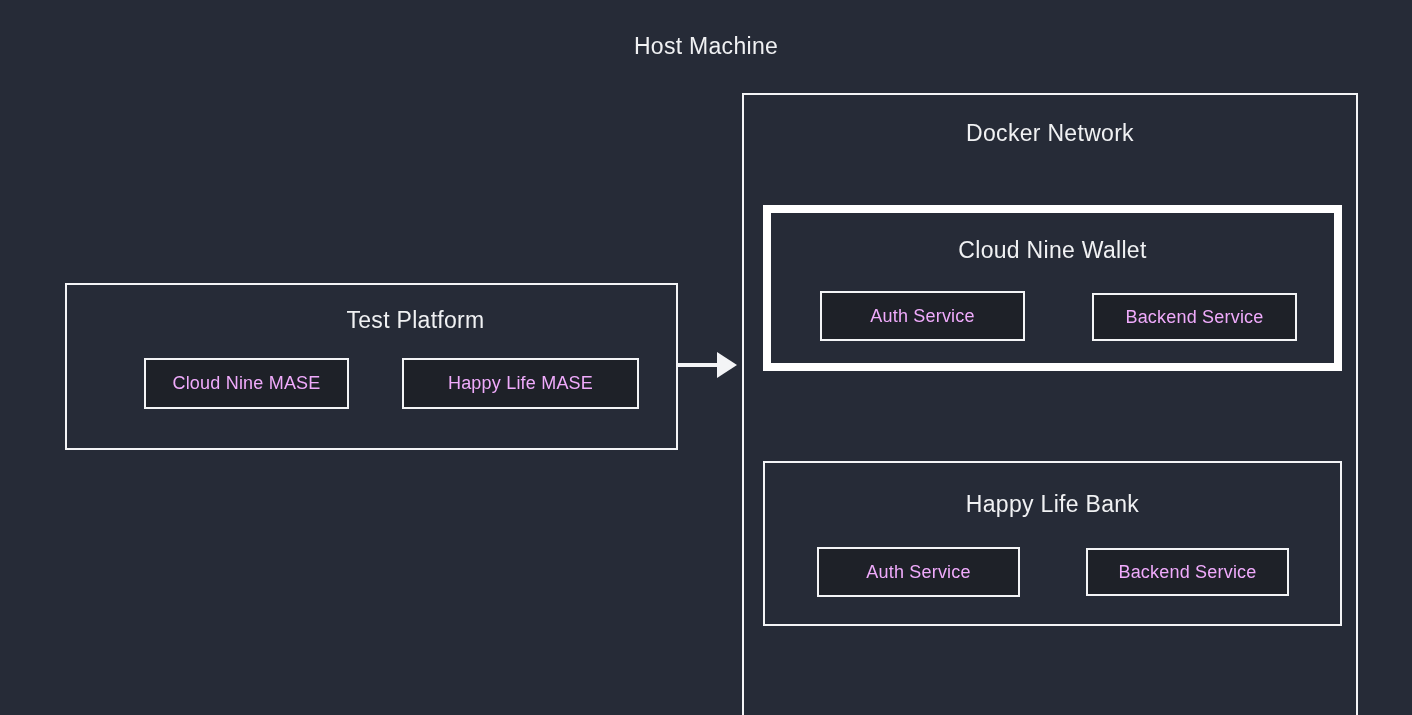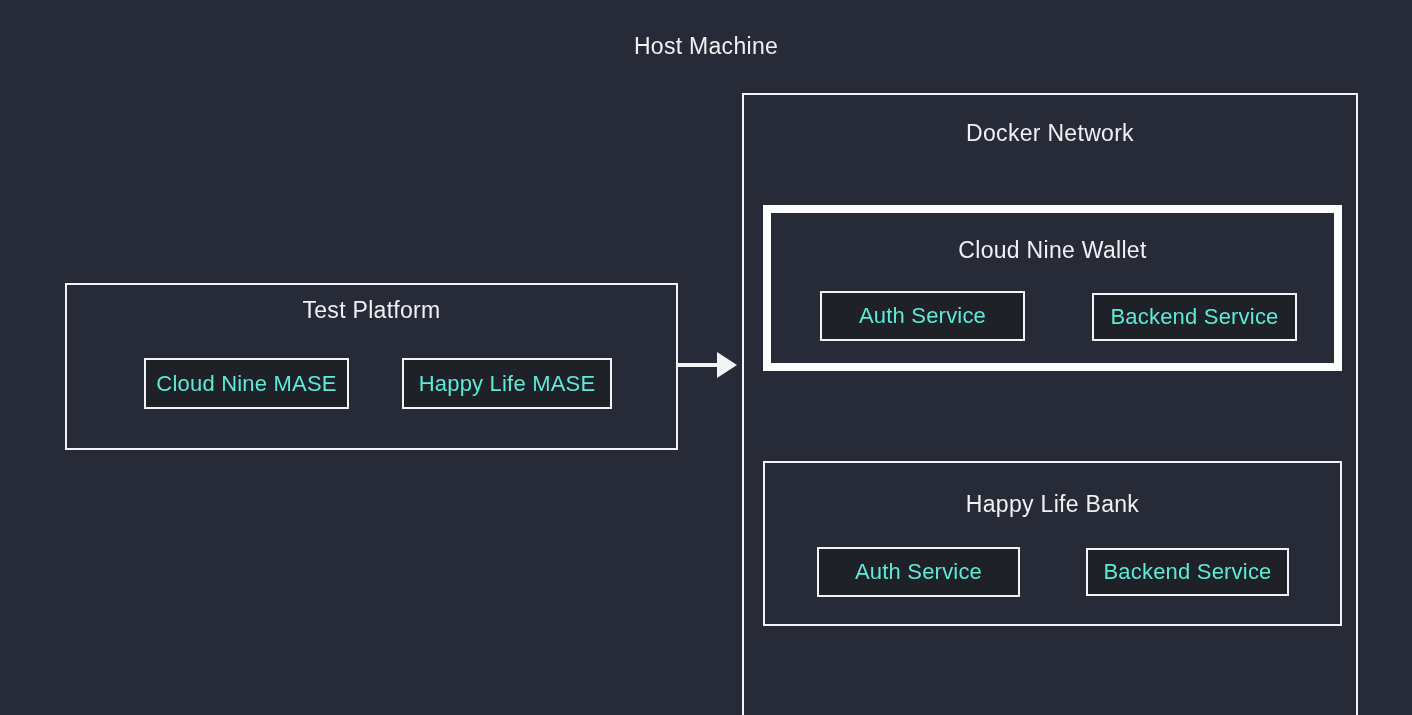--- a/index.html
+++ b/index.html
@@ -42,31 +42,31 @@
     color: #f0f1f3;
   }
 
   .node-box {
     position: absolute;
     background: #1e2128;
     border: 2px solid #f3f4f6;
     display: flex;
     align-items: center;
     justify-content: center;
-    font-size: 22px;
-    color: #5eead4;
+    font-size: 18px;
+    color: #f0abfc;
     letter-spacing: 0.2px;
     white-space: nowrap;
   }
 
   
   .test-platform { left: 65px; top: 283px; width: 613px; height: 167px; }
-  .test-platform .group-title { top: 12px; }
+  .test-platform .group-title { top: 22px; margin-left: 44px; }
   .node-cn-mase { left: 77px;  top: 73px; width: 205px; height: 51px; }
-  .node-hl-mase { left: 335px; top: 73px; width: 210px; height: 51px; }
+  .node-hl-mase { left: 335px; top: 73px; width: 237px; height: 51px; }
 
   
   .arrow-connector { position: absolute; left: 678px; top: 352px; width: 59px; height: 26px; }
   .arrow-line {
     position: absolute;
     left: 0; top: 11px;
     width: 41px; height: 4px;
     background: #f3f4f6;
   }
   .arrow-head {

